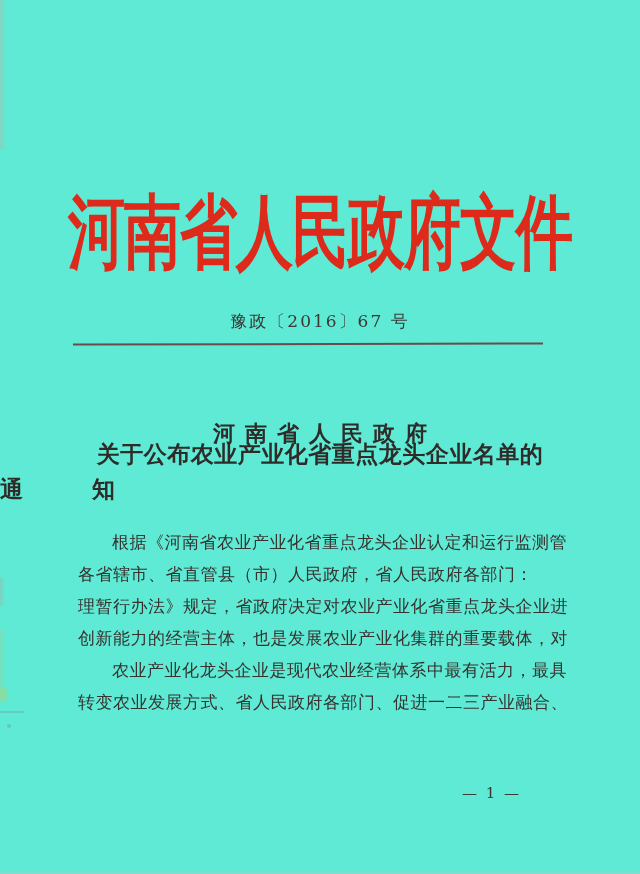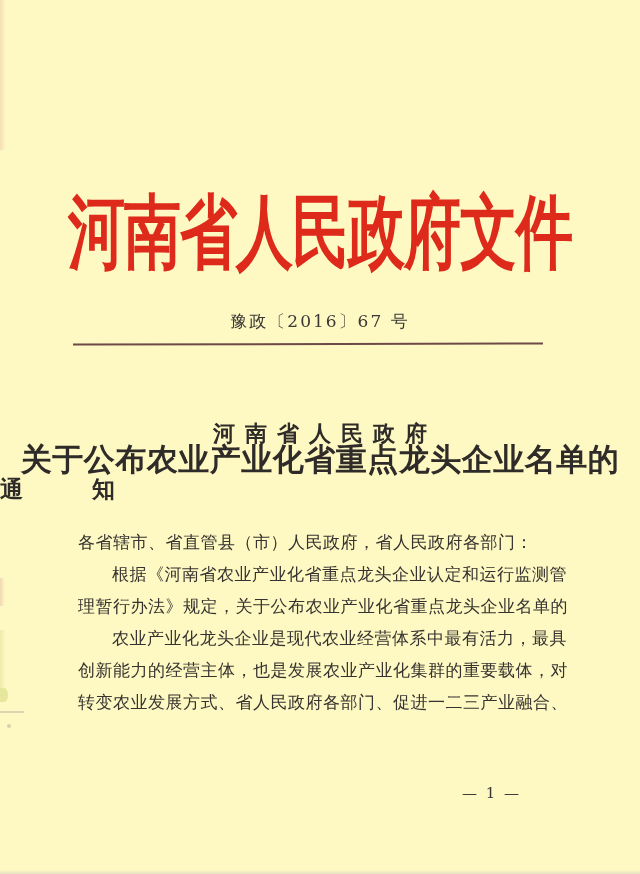--- a/index.html
+++ b/index.html
@@ -68,21 +68,21 @@
     transform:rotate(-0.15deg);
   }
 
   .title-org{
     position:absolute;left:0;top:419px;width:640px;
     text-align:center;font-size:22px;font-weight:bold;color:#2e2b29;
     letter-spacing:10px;padding-left:10px;box-sizing:border-box;
   }
   .title-subject{
     position:absolute;left:0;top:439px;width:640px;
-    text-align:center;font-size:31px;font-weight:bold;color:#2e2b29;
+    text-align:center;font-size:23px;font-weight:bold;color:#2e2b29;
     letter-spacing:0.5px;
   }
   .title-type{
     position:absolute;left:0;top:474px;width:640px;
     text-align:left;font-size:23px;font-weight:bold;color:#2e2b29;
     white-space:pre;
   }
 
   .body-text{
     position:absolute;left:78px;top:526px;width:492px;
@@ -97,21 +97,21 @@
 
   .page-number{
     position:absolute;left:462px;top:784px;
     font-size:15px;letter-spacing:2px;color:#3a3734;
     white-space:pre;
   }
 </style>
 </head>
 <body>
 
-<div class="page" style="background: #fef9c3;">
+<div class="page" style="background: #5eead4;">
 
   <div class="edge-left-top"></div>
   <div class="smudge-pink"></div>
   <div class="smudge-green"></div>
   <div class="smudge-yellow"></div>
   <div class="scan-line"></div>
   <div class="scan-dot"></div>
   <div class="edge-bottom"></div>
 
   <div class="letterhead-wrap">
@@ -122,23 +122,23 @@
 
   <div class="rule" style="background: rgb(109, 73, 73);"></div>
 
   <div class="title-org">河南省人民政府</div>
 
   <div class="title-subject">关于公布农业产业化省重点龙头企业名单的</div>
 
   <div class="title-type">通　　　知</div>
 
   <div class="body-text">
+    <div class="line indent">根据《河南省农业产业化省重点龙头企业认定和运行监测管</div>
     <div class="line">各省辖市、省直管县（市）人民政府，省人民政府各部门：</div>
-    <div class="line indent">根据《河南省农业产业化省重点龙头企业认定和运行监测管</div>
-    <div class="line">理暂行办法》规定，关于公布农业产业化省重点龙头企业名单的</div>
+    <div class="line">理暂行办法》规定，省政府决定对农业产业化省重点龙头企业进</div>
+    <div class="line">创新能力的经营主体，也是发展农业产业化集群的重要载体，对</div>
     <div class="line indent">农业产业化龙头企业是现代农业经营体系中最有活力，最具</div>
-    <div class="line">创新能力的经营主体，也是发展农业产业化集群的重要载体，对</div>
     <div class="line">转变农业发展方式、省人民政府各部门、促进一二三产业融合、</div>
   </div>
 
   <div class="page-number">— 1 —</div>
 
 </div>
 
 </body></html>

